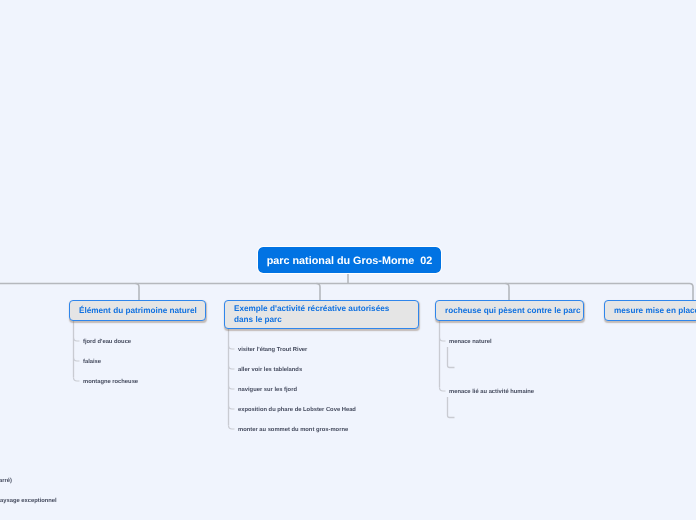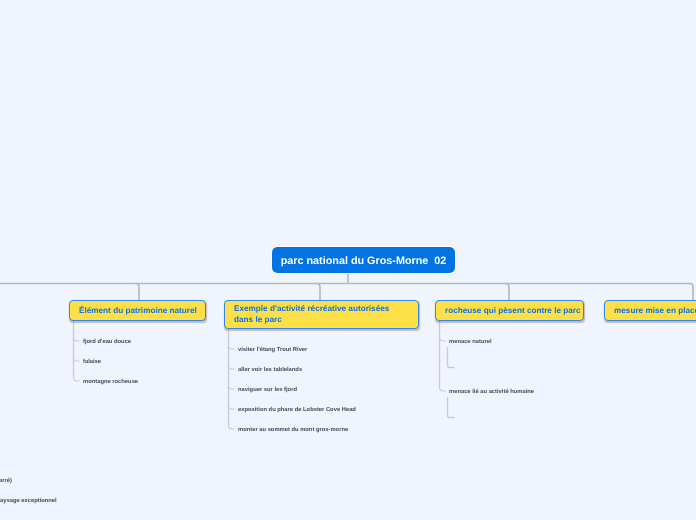--- a/index.html
+++ b/index.html
@@ -15,24 +15,24 @@
   svg.links path{fill:none;stroke:#b5b8bd;stroke-width:1.6;}
   svg.links path.leaf-rail{stroke:#c9cbd2;stroke-width:1.3;}
   svg.links path.thin{stroke:#c9cbd2;stroke-width:1.2;}
 
   .node{position:absolute;box-sizing:border-box;}
 
   .root-node{background:#0173e3;outline:1.5px solid #ffffff;border-radius:5px;
              color:#ffffff;font-weight:bold;font-size:10.8px;display:flex;
              align-items:center;justify-content:center;
              box-shadow:0 0.5px 0.5px rgba(120,100,80,.12);
-             left:272px;top:247px;width:183px;height:26px;}
+             left:258px;top:247px;width:183px;height:26px;}
   .root-node span{white-space:pre;position:relative;top:0.5px;}
 
-  .lvl1{background:#fde047;border:1.9px solid #2f86ec;border-radius:4px;color:#1272e0;
+  .lvl1{background:#e5e5e5;border:1.9px solid #2f86ec;border-radius:4px;color:#1272e0;
         font-weight:bold;font-size:8.2px;display:flex;align-items:center;
         padding:0 9px;box-shadow:0.5px 1.2px 1.2px rgba(120,95,70,.38);
         line-height:11px;top:300px;height:20.5px;}
   .lvl1 span{display:block;white-space:nowrap;}
   .lvl1.two-line{height:28.5px;}
   .lvl1.two-line span{white-space:normal;}
 
   #branch-0{left:69px;width:137px;}
   #branch-1{left:224px;width:195px;}
   #branch-2{left:435px;width:149px;}

